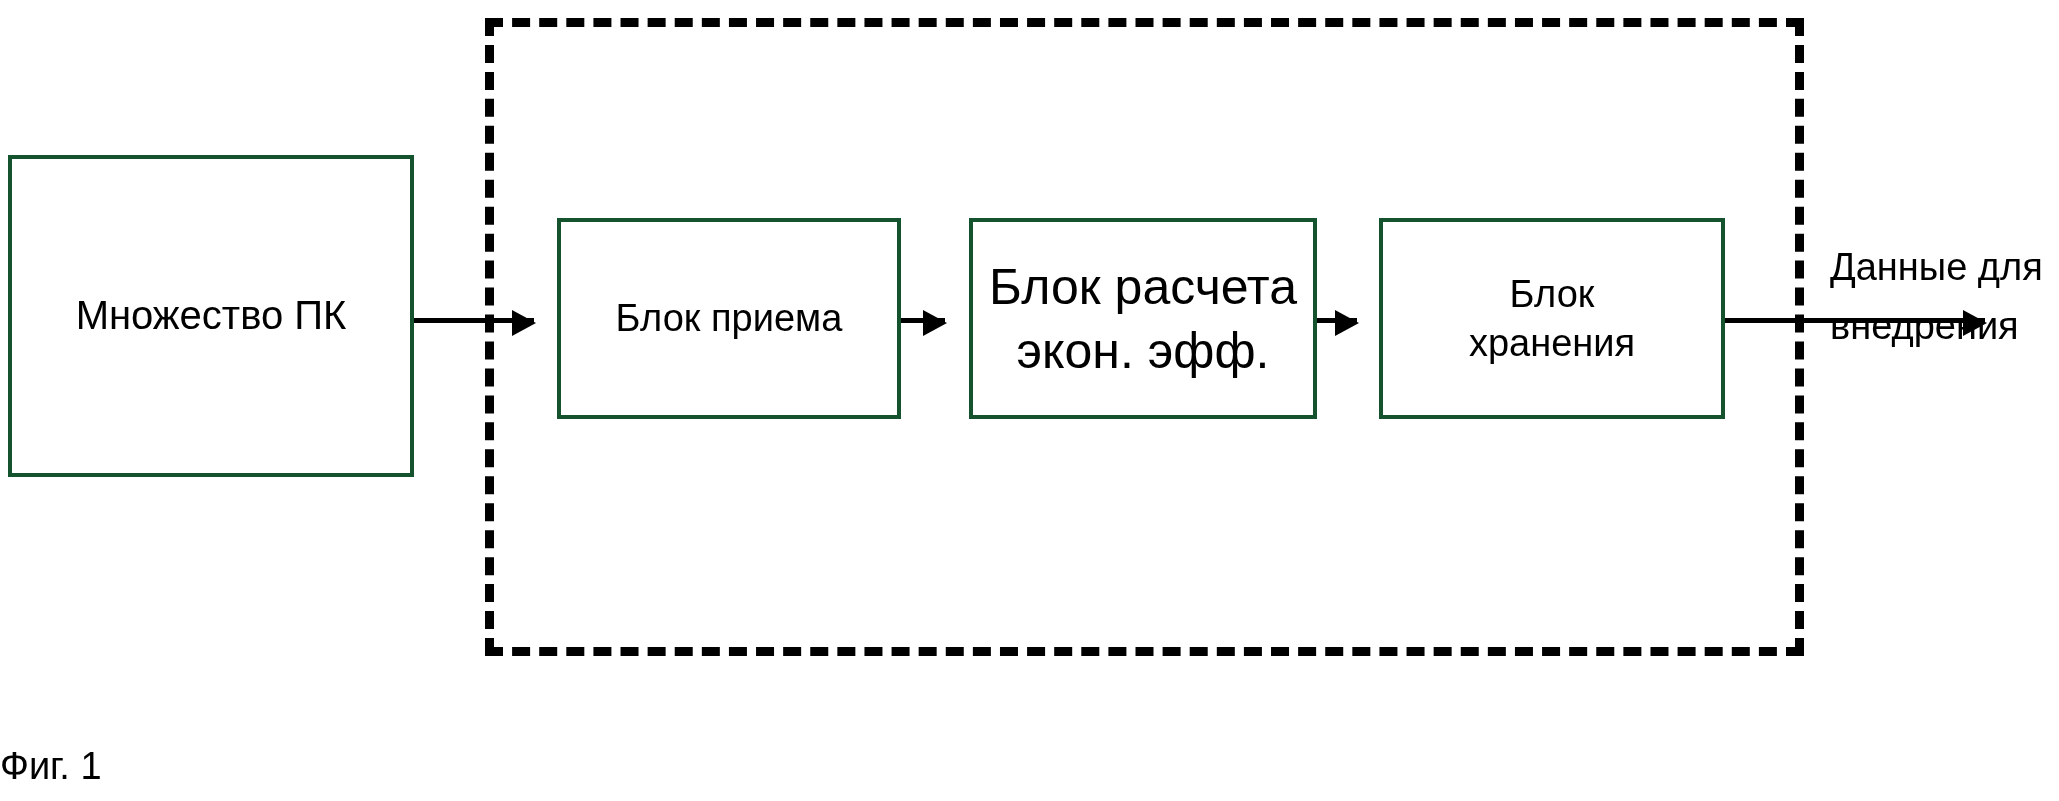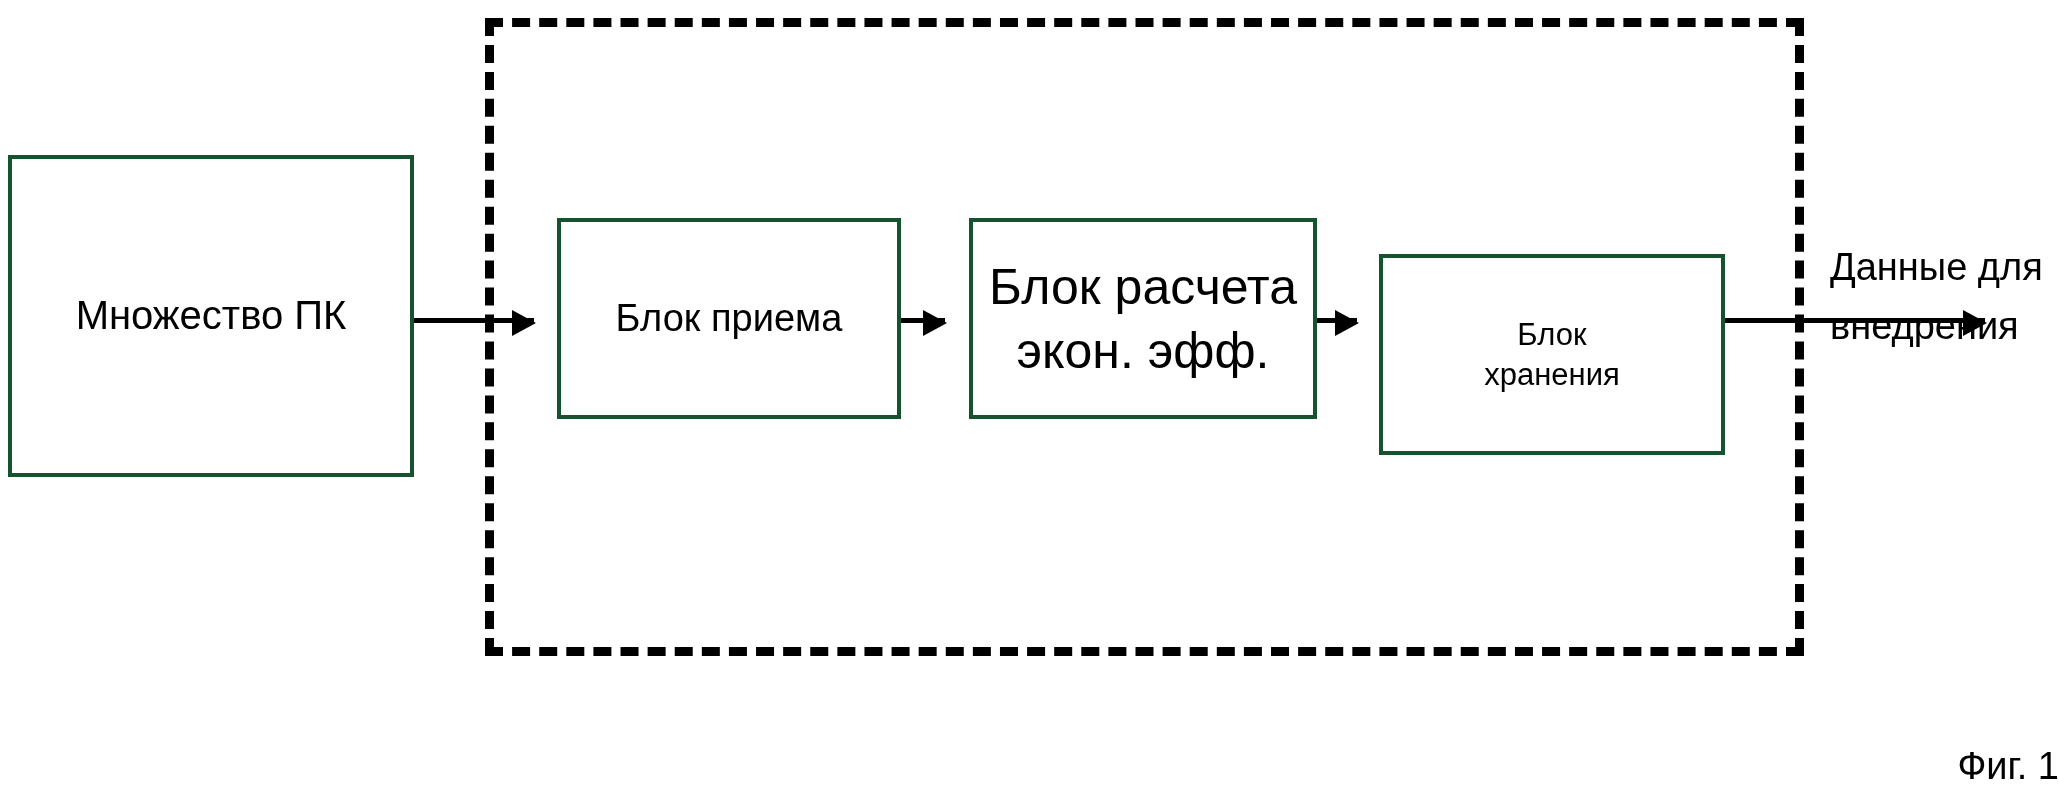--- a/index.html
+++ b/index.html
@@ -53,22 +53,21 @@
     top: 218px;
     width: 348px;
     height: 201px;
     font-size: 50px;
   }
   #box-storage {
     left: 1379px;
     top: 218px;
     width: 346px;
     height: 201px;
-    font-size: 31px;
-    margin-top: 36px;
+    font-size: 38px;
   }
   #dashed-region {
     position: absolute;
     left: 485px;
     top: 18px;
     width: 1319px;
     height: 638px;
     box-sizing: border-box;
     border: 9px dashed #000000;
     background: transparent;
@@ -101,21 +100,21 @@
     font-size: 38px;
     line-height: 1.55;
     text-align: left;
     white-space: pre-line;
   }
   #fig-caption {
     position: absolute;
     left: 0;
     top: 745px;
     width: 2059px;
-    text-align: right;
+    text-align: left;
     font-size: 38px;
   }
 </style>
 </head>
 <body>
 
 <div id="canvas">
 
   <div id="dashed-region"></div>
 

